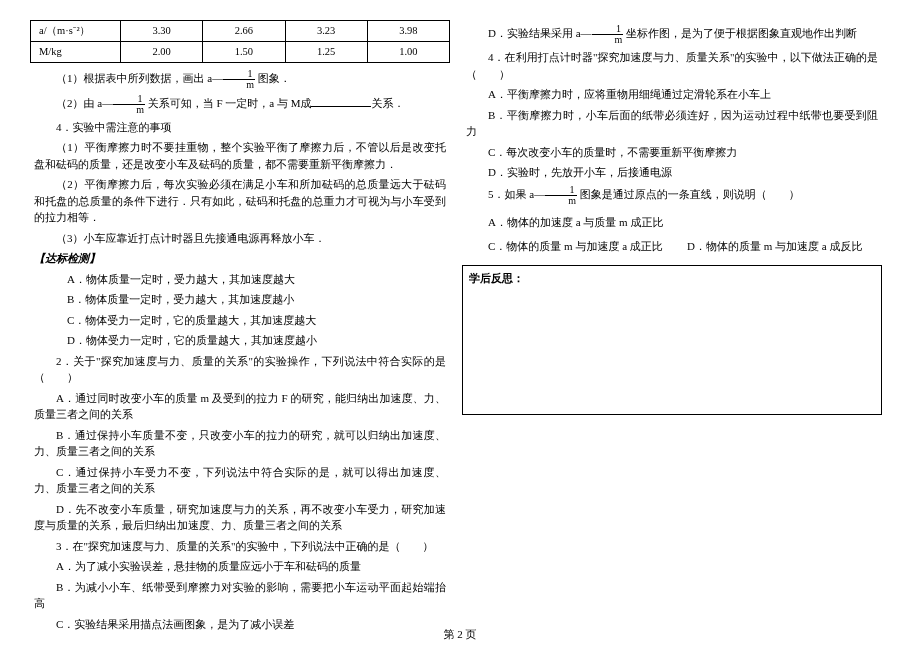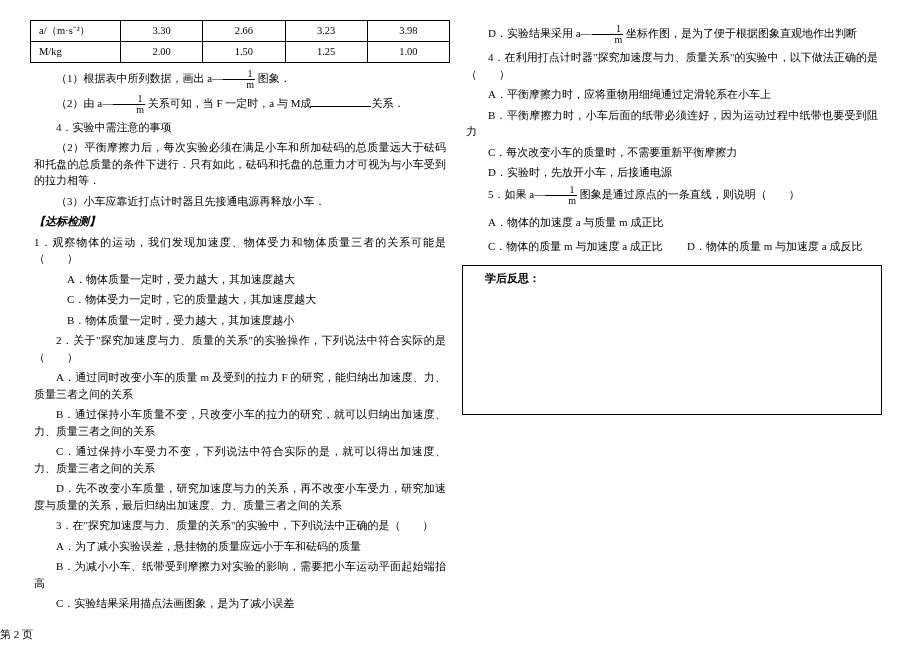--- a/index.html
+++ b/index.html
@@ -44,29 +44,29 @@
       font-size: 10px;
     }
     .frac .top { display:block; border-bottom:1px solid #000; padding:0 1px;}
     .frac .bot { display:block; padding:0 1px;}
     .blank { display:inline-block; border-bottom:1px solid #000; min-width:60px; height:12px; vertical-align: baseline;}
     .box {
       border: 1.5px solid #000;
       width: 100%;
       height: 150px;
       margin-top: 6px;
-      padding: 4px 22px;
+      padding: 4px 6px;
     }
     .box-title { font-family: "SimHei", sans-serif; font-weight: bold; font-size: 11px;}
     .footer {
       position: absolute;
       bottom: 8px;
       left: 0;
       width: 100%;
-      text-align: left;
+      text-align: center;
       font-size: 11px;
     }
     .opt { padding-left: 3em; }
   </style>
 </head>
 <body>
 
 <div class="columns">
 
   <div class="col-left">
@@ -89,29 +89,30 @@
     </tbody>
       </table>
 
     <p class="para indent">
       <span>（1）根据表中所列数据，画出 a—</span><span class="frac"><span class="top">1</span><span class="bot">m</span></span><span> 图象．</span>
     </p>
     <p class="para indent">
       <span>（2）由 a—</span><span class="frac"><span class="top">1</span><span class="bot">m</span></span><span> 关系可知，当 F 一定时，a 与 M成</span><span class="blank"></span><span>关系．</span>
     </p>
     <p class="para indent">4．实验中需注意的事项</p>
+    <p class="para indent">（1）平衡摩擦力时不要挂重物，整个实验平衡了摩擦力后，不管以后是改变托盘和砝码的质量，还是改变小车及砝码的质量，都不需要重新平衡摩擦力．</p>
     <p class="para indent">（2）平衡摩擦力后，每次实验必须在满足小车和所加砝码的总质量远大于砝码和托盘的总质量的条件下进行．只有如此，砝码和托盘的总重力才可视为与小车受到的拉力相等．</p>
     <p class="para indent">（3）小车应靠近打点计时器且先接通电源再释放小车．</p>
 
     <p class="para section-head">【达标检测】</p>
 
-    <p class="para">1．观察物体的运动，我们发现加速度、物体受力和物体质量三者的关系可能是（　　）</p>
     <p class="para opt">A．物体质量一定时，受力越大，其加速度越大</p>
+    <p class="para opt">B．物体质量一定时，受力越大，其加速度越小</p>
     <p class="para opt">C．物体受力一定时，它的质量越大，其加速度越大</p>
-    <p class="para opt">B．物体质量一定时，受力越大，其加速度越小</p>
+    <p class="para opt">D．物体受力一定时，它的质量越大，其加速度越小</p>
 
     <p class="para indent">2．关于"探究加速度与力、质量的关系"的实验操作，下列说法中符合实际的是（　　）</p>
     <p class="para indent">A．通过同时改变小车的质量 m 及受到的拉力 F 的研究，能归纳出加速度、力、质量三者之间的关系</p>
     <p class="para indent">B．通过保持小车质量不变，只改变小车的拉力的研究，就可以归纳出加速度、力、质量三者之间的关系</p>
     <p class="para indent">C．通过保持小车受力不变，下列说法中符合实际的是，就可以得出加速度、力、质量三者之间的关系</p>
     <p class="para indent">D．先不改变小车质量，研究加速度与力的关系，再不改变小车受力，研究加速度与质量的关系，最后归纳出加速度、力、质量三者之间的关系</p>
 
     <p class="para indent">3．在"探究加速度与力、质量的关系"的实验中，下列说法中正确的是（　　）</p>
     <p class="para indent">A．为了减小实验误差，悬挂物的质量应远小于车和砝码的质量</p>
     <p class="para indent">B．为减小小车、纸带受到摩擦力对实验的影响，需要把小车运动平面起始端抬高</p>

